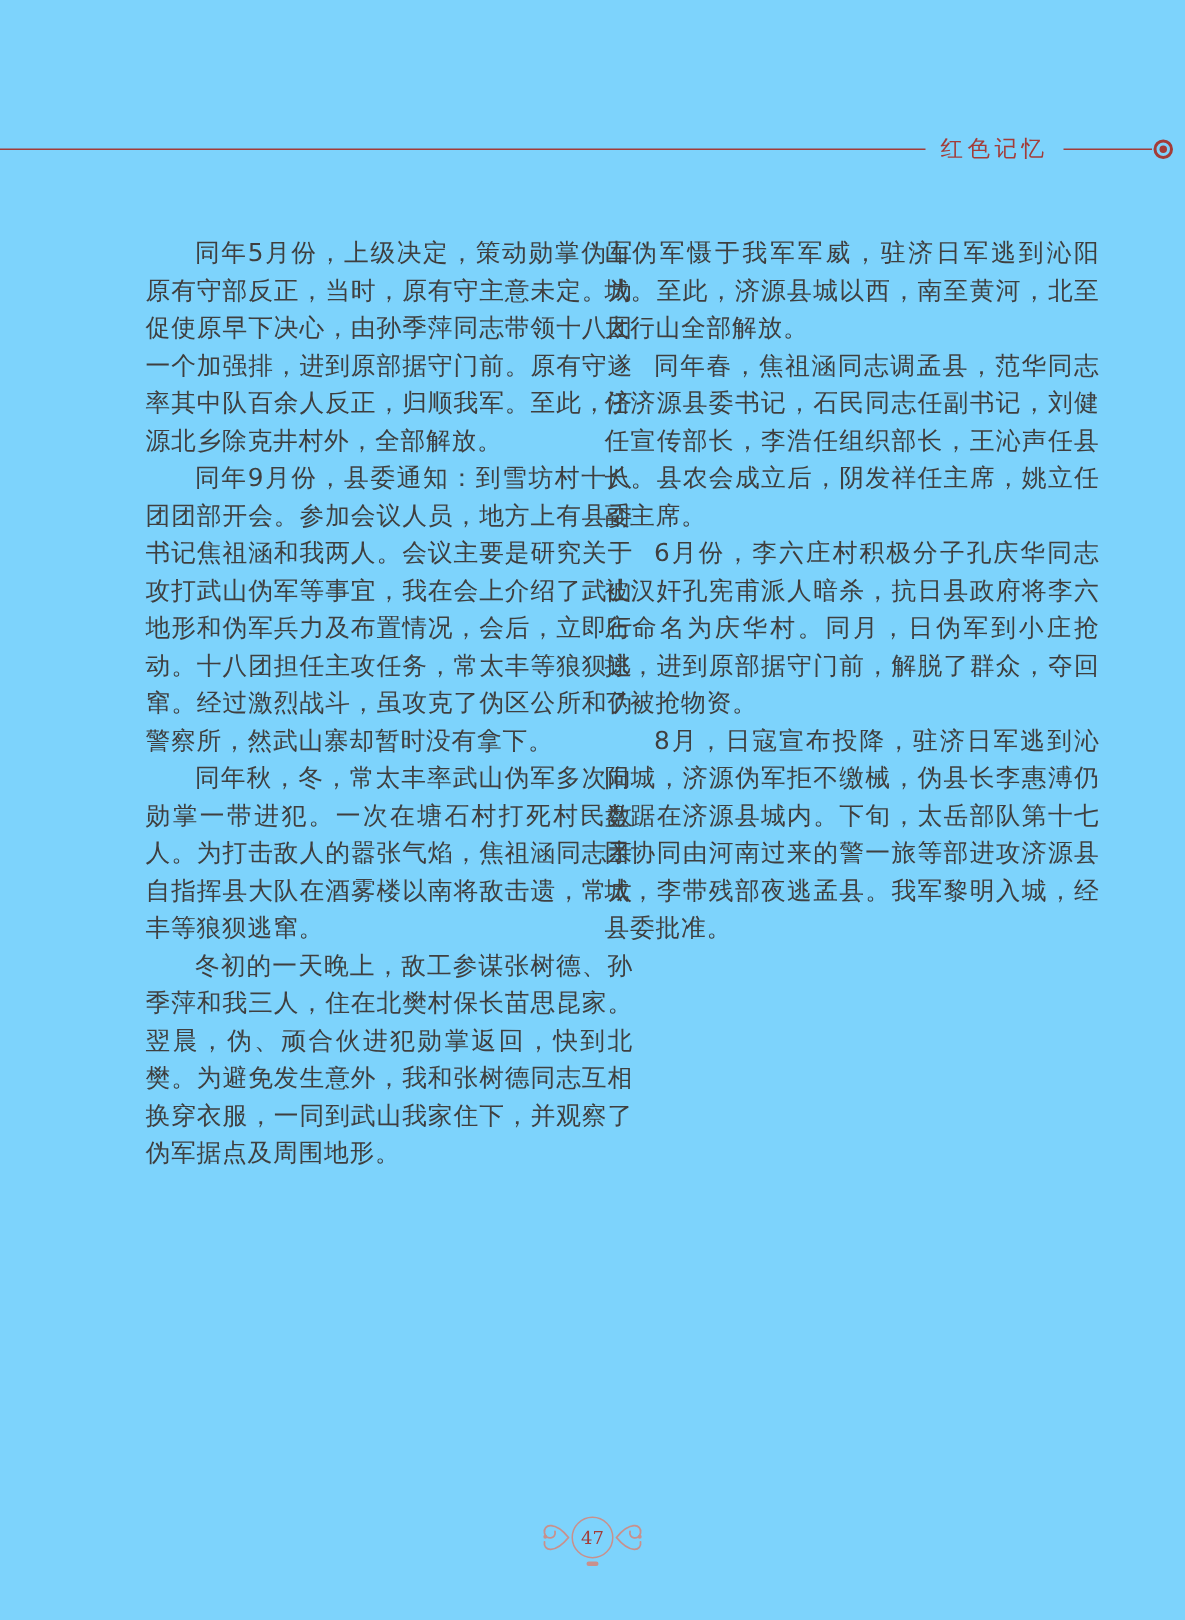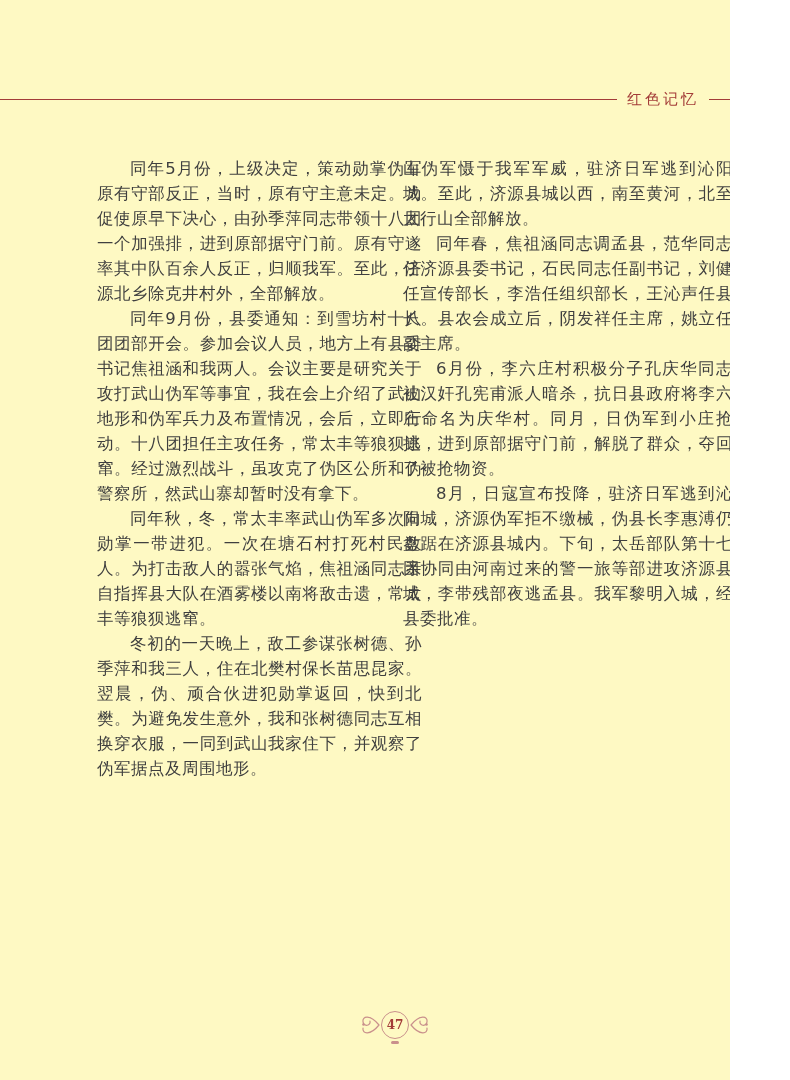--- a/index.html
+++ b/index.html
@@ -1,19 +1,19 @@
 <!DOCTYPE html>
 <html><head>
 <meta charset="utf-8">
 <style>
   html,body { margin:0; padding:0; background:#ffffff; }
   .page {
     position:relative;
-    width:730px; height:1080px;
-    background:#fef9c3;
+    width:790px; height:1080px;
+    background:#7dd3fc;
     overflow:hidden;
     font-family:"DejaVu Sans", sans-serif;
   }
 
   
   .header {
     position:absolute; left:0; top:91px; width:790px; height:16px;
     display:flex; align-items:center;
   }
   .rule { height:1px; background:#a33c38; flex:none; }
@@ -41,21 +41,21 @@
     letter-spacing:0.5px;
   }
   .col-left  { left:54px;  width:325px;margin-left:43px; }
   .col-right { left:403px; width:330px; }
   .col p { margin:0; text-indent:2em; }
   .col p.no-indent { text-indent:0; }
 
   
   .footer {
     position:absolute; left:0; top:1010px; width:790px;
-    display:flex; justify-content:center; align-items:center;font-weight:bold;
+    display:flex; justify-content:center; align-items:center;
   }
   .flourish { flex:none; width:22px; height:30px; }
   .flourish.mirror { transform:scaleX(-1); }
   .page-number-badge {
     flex:none; width:28px; height:28px; margin:0 1px;
     border:1px solid #c9908c; border-radius:50%;
     display:flex; align-items:center; justify-content:center;
     color:#a33c38; font-size:12px;
     font-family:"DejaVu Serif", serif;
     box-sizing:border-box;

